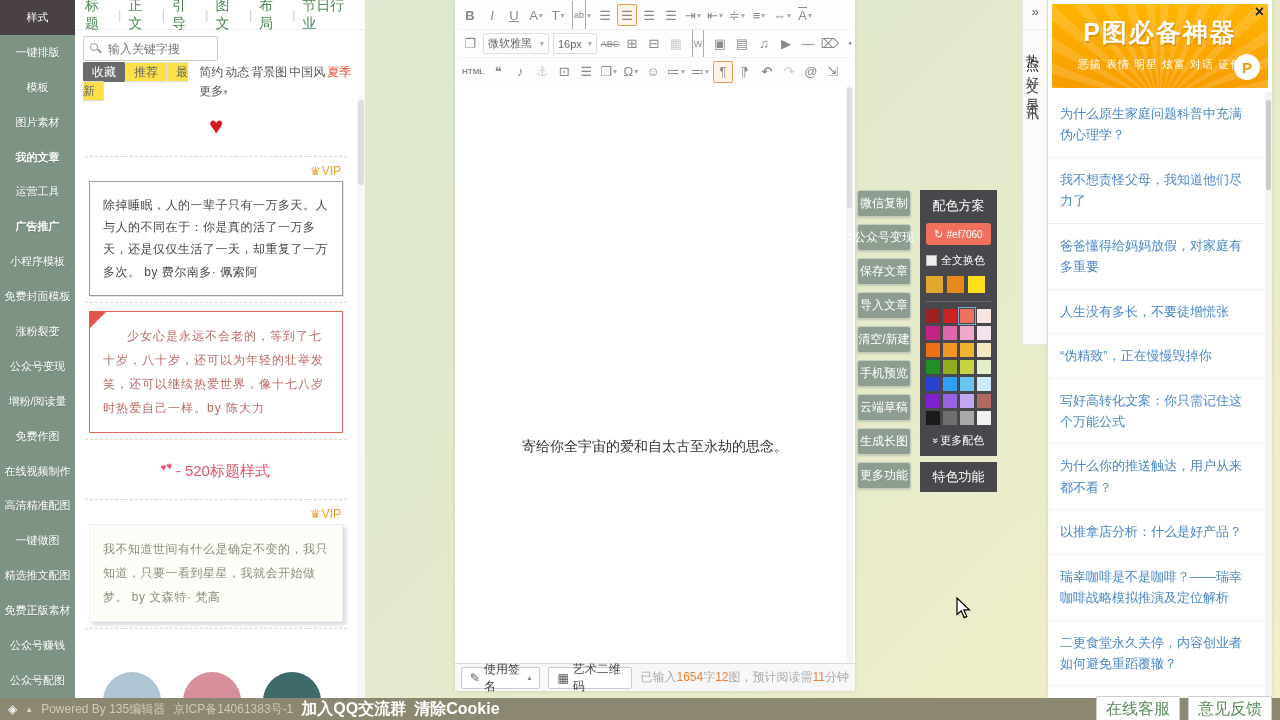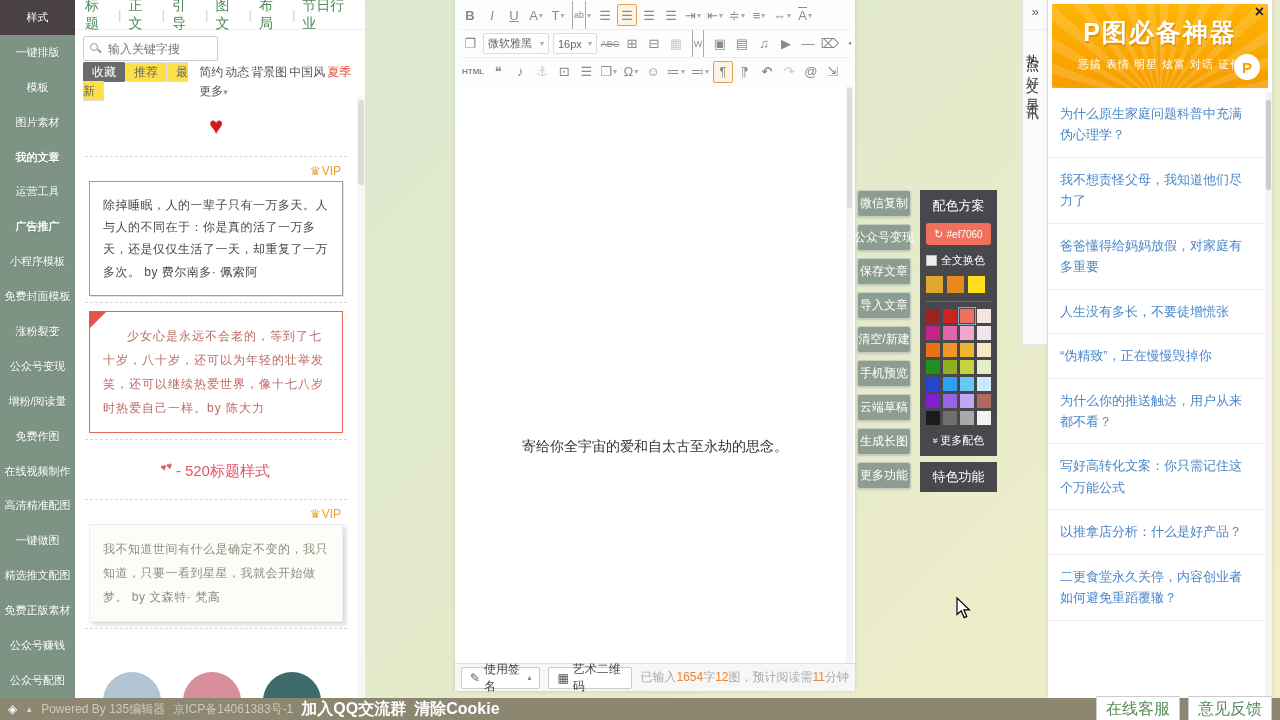--- a/index.html
+++ b/index.html
@@ -534,23 +534,24 @@
     <div class="banner-sub">恶搞 表情 明星 炫富 对话 证件</div>
     <div class="banner-logo">P</div>
   </div>
   <div class="banner-close">×</div>
   <div class="articles" id="articles">
       <div class="article">为什么原生家庭问题科普中充满伪心理学？</div>
       <div class="article">我不想责怪父母，我知道他们尽力了</div>
       <div class="article">爸爸懂得给妈妈放假，对家庭有多重要</div>
       <div class="article">人生没有多长，不要徒增慌张</div>
       <div class="article">“伪精致”，正在慢慢毁掉你</div>
+      <div class="article">写好高转化文案：你只需记住这个万能公式</div>
       <div class="article">为什么你的推送触达，用户从来都不看？</div>
-      <div class="article">写好高转化文案：你只需记住这个万能公式</div>
       <div class="article">以推拿店分析：什么是好产品？</div>
+      <div class="article">瑞幸咖啡是不是咖啡？——瑞幸咖啡战略模拟推演及定位解析</div>
       <div class="article">二更食堂永久关停，内容创业者如何避免重蹈覆辙？</div>
     </div>
   <div class="rpanel-scroll">
     <div class="thumb"></div>
   </div>
 </div>
 
 <div class="bbar">
   <span class="cube">◈</span>
   <span class="up">▲</span>

